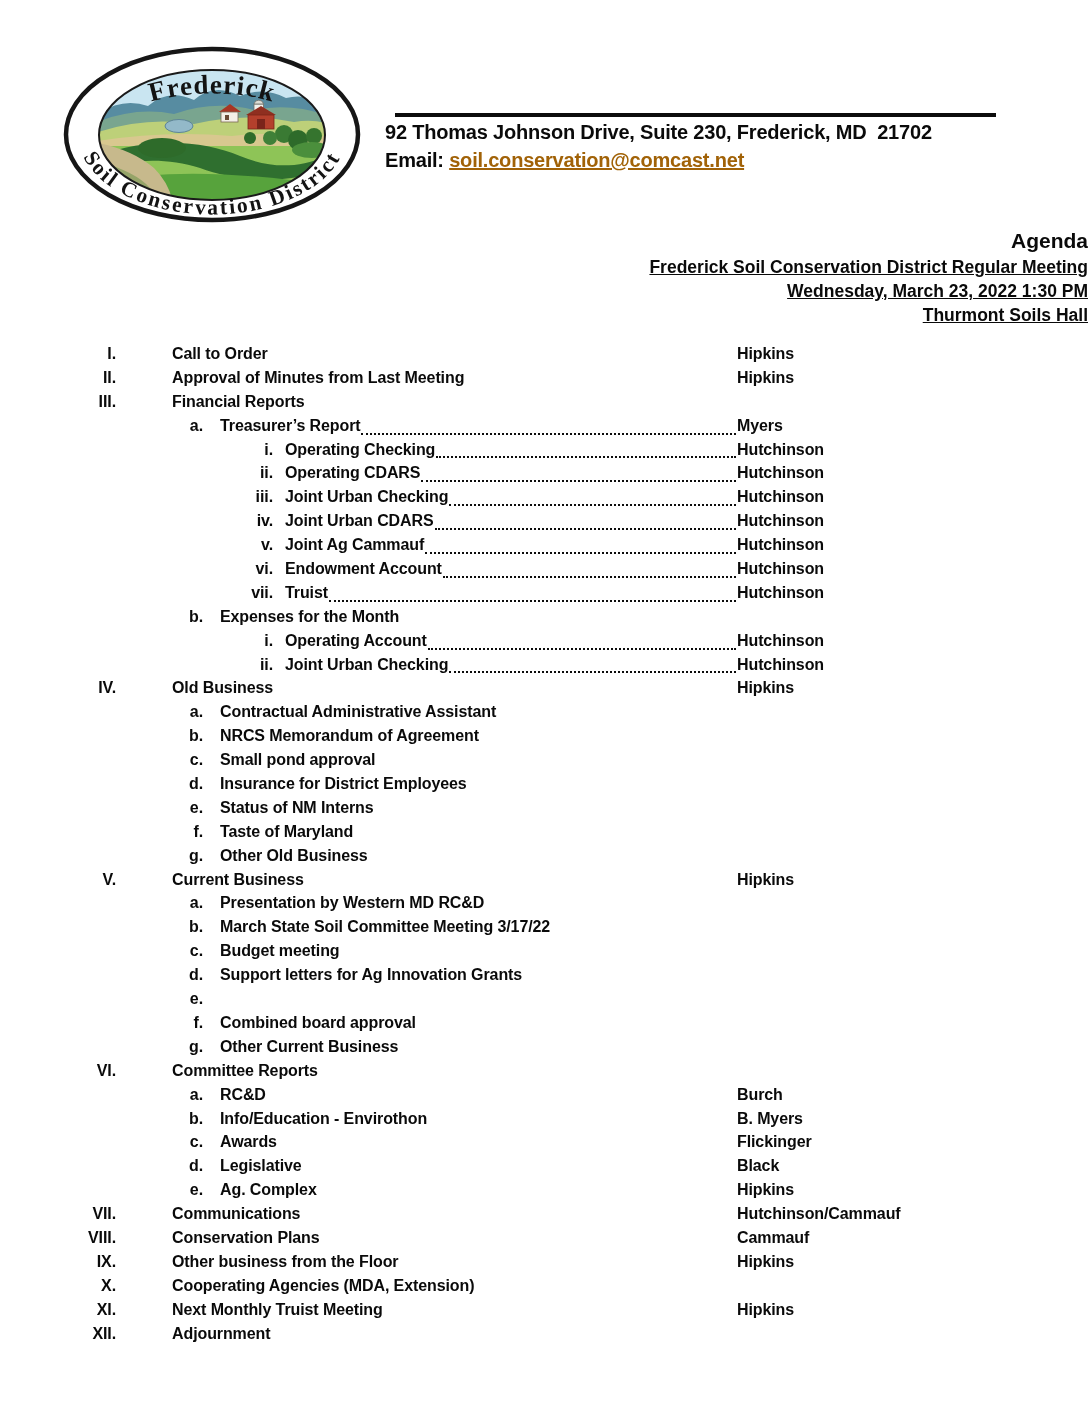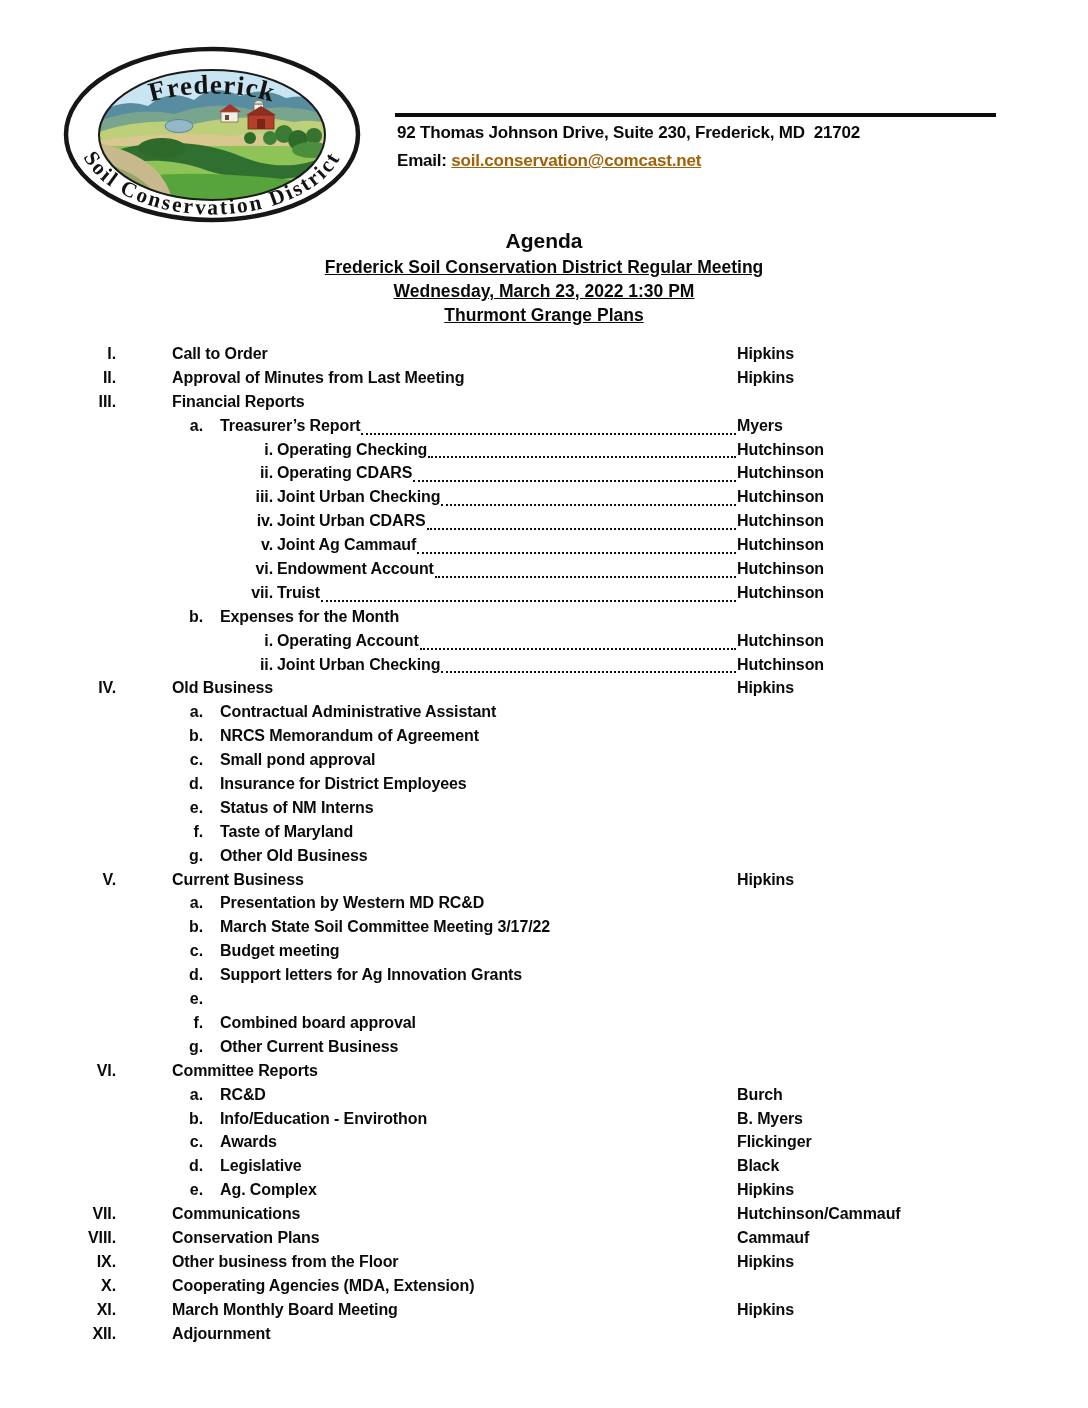--- a/index.html
+++ b/index.html
@@ -4,39 +4,39 @@
 <style>
   html,body{margin:0;padding:0;background:#fff;}
   body{
     width:1088px;height:1408px;position:relative;
     font-family:"Liberation Sans","DejaVu Sans",sans-serif;
     color:#0a0a0a;overflow:hidden;
   }
   
   .logo-wrap{position:absolute;left:62px;top:46px;width:300px;height:177px;}
   .top-rule{position:absolute;left:395px;top:113px;width:601px;height:4px;background:#0c0c0c;}
-  .addr{position:absolute;left:397px;top:120px;font-size:17px;font-weight:700;letter-spacing:-0.2px;}
+  .addr{position:absolute;left:385px;top:120px;font-size:20px;font-weight:700;letter-spacing:-0.2px;}
   .addr .l{line-height:25px;white-space:pre;}
   .addr .email-line{margin-top:3px;}
   a.email{color:#a16207;text-decoration:underline;font-weight:700;}
   
-  .titleblock{position:absolute;left:0;top:227px;width:1088px;text-align:center;font-weight:700;}
+  .titleblock{position:absolute;left:0;top:227px;width:1088px;text-align:right;font-weight:700;}
   .titleblock .h{font-size:21px;line-height:28px;}
   .titleblock .s{font-size:17.5px;line-height:24px;text-decoration:underline;}
   
   .list{position:absolute;left:60px;top:345px;width:940px;}
   .row{display:flex;align-items:baseline;height:23.9px;font-size:16px;font-weight:700;letter-spacing:-0.1px;}
   .num{flex:none;text-align:right;white-space:pre;}
   .text{flex:none;white-space:pre;}
   .lvl1 .num{width:56px;}
   .lvl1 .text{margin-left:56px;}
   .lvl2 .num{width:143px;}
   .lvl2 .text{margin-left:17px;}
   .lvl3 .num{width:213px;}
-  .lvl3 .text{margin-left:4px;}
+  .lvl3 .text{margin-left:12px;}
   .leader{flex:1 1 auto;align-self:flex-end;height:0;margin:0 1px 6px 1px;
           border-bottom:2px dotted #0c0c0c;visibility:hidden;}
   .leader.dotted{visibility:visible;}
   .name{flex:none;width:263px;text-align:left;white-space:pre;}
 </style>
 </head>
 <body>
 
 <div class="logo-wrap">
   <svg viewBox="0 0 300 177" width="300" height="177">
@@ -101,21 +101,21 @@
 <div class="top-rule"></div>
 <div class="addr">
   <div class="l">92 Thomas Johnson Drive, Suite 230, Frederick, MD  21702</div>
   <div class="l email-line"><span>Email: </span><a class="email" href="#">soil.conservation@comcast.net</a></div>
 </div>
 
 <div class="titleblock">
   <div class="h">Agenda</div>
   <div class="s">Frederick Soil Conservation District Regular Meeting</div>
   <div class="s">Wednesday, March 23, 2022 1:30 PM</div>
-  <div class="s">Thurmont Grange Plans</div>
+  <div class="s">Thurmont Soils Hall</div>
 </div>
 
 <div class="list">
     <div class="row lvl1">
     <span class="num">I.</span>
     <span class="text">Call to Order</span>
     <span class="leader"></span>
     <span class="name">Hipkins</span>
   </div>
     <div class="row lvl1">
@@ -346,21 +346,21 @@
     <span class="name">Hipkins</span>
   </div>
     <div class="row lvl1">
     <span class="num">X.</span>
     <span class="text">Cooperating Agencies (MDA, Extension)</span>
     <span class="leader"></span>
     <span class="name"></span>
   </div>
     <div class="row lvl1">
     <span class="num">XI.</span>
-    <span class="text">March Monthly Board Meeting</span>
+    <span class="text">Next Monthly Truist Meeting</span>
     <span class="leader"></span>
     <span class="name">Hipkins</span>
   </div>
     <div class="row lvl1">
     <span class="num">XII.</span>
     <span class="text">Adjournment</span>
     <span class="leader"></span>
     <span class="name"></span>
   </div>
   </div>

